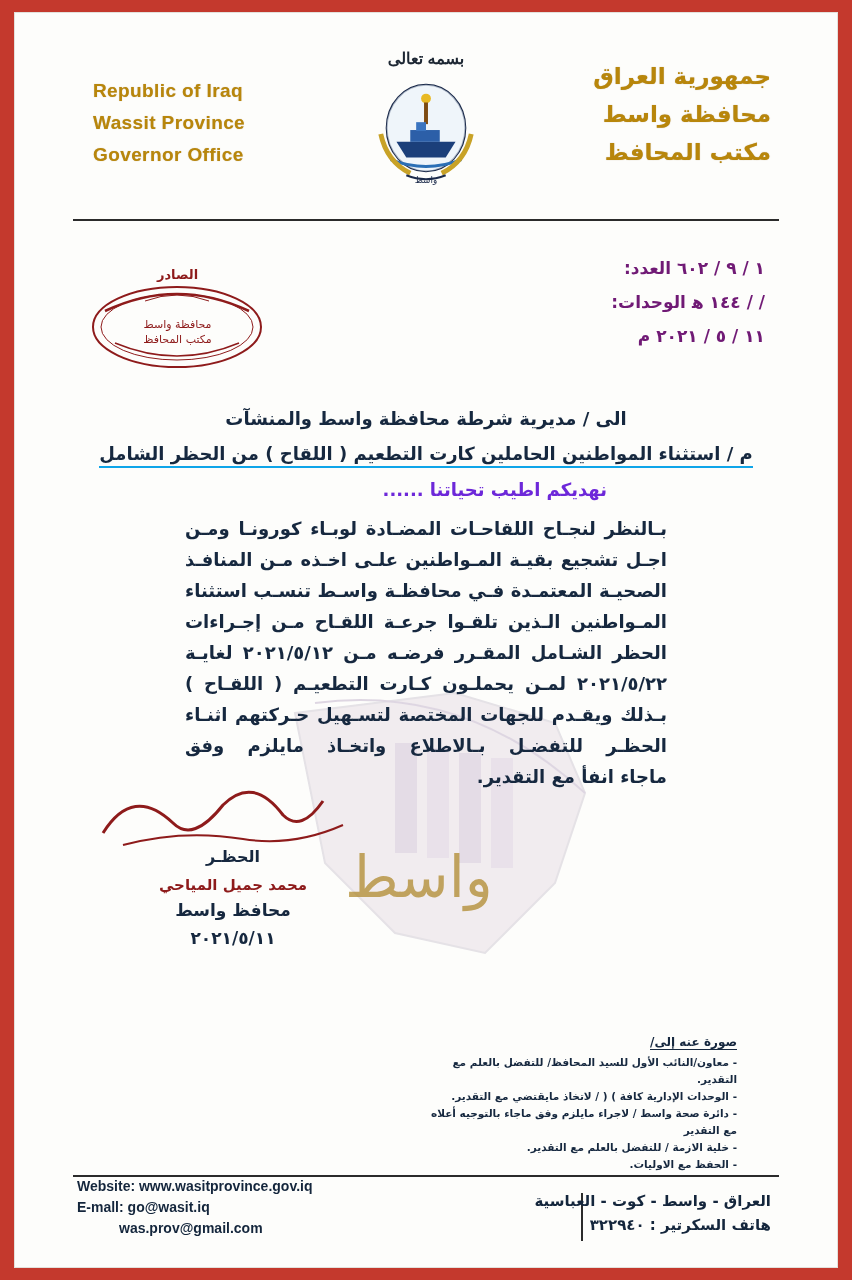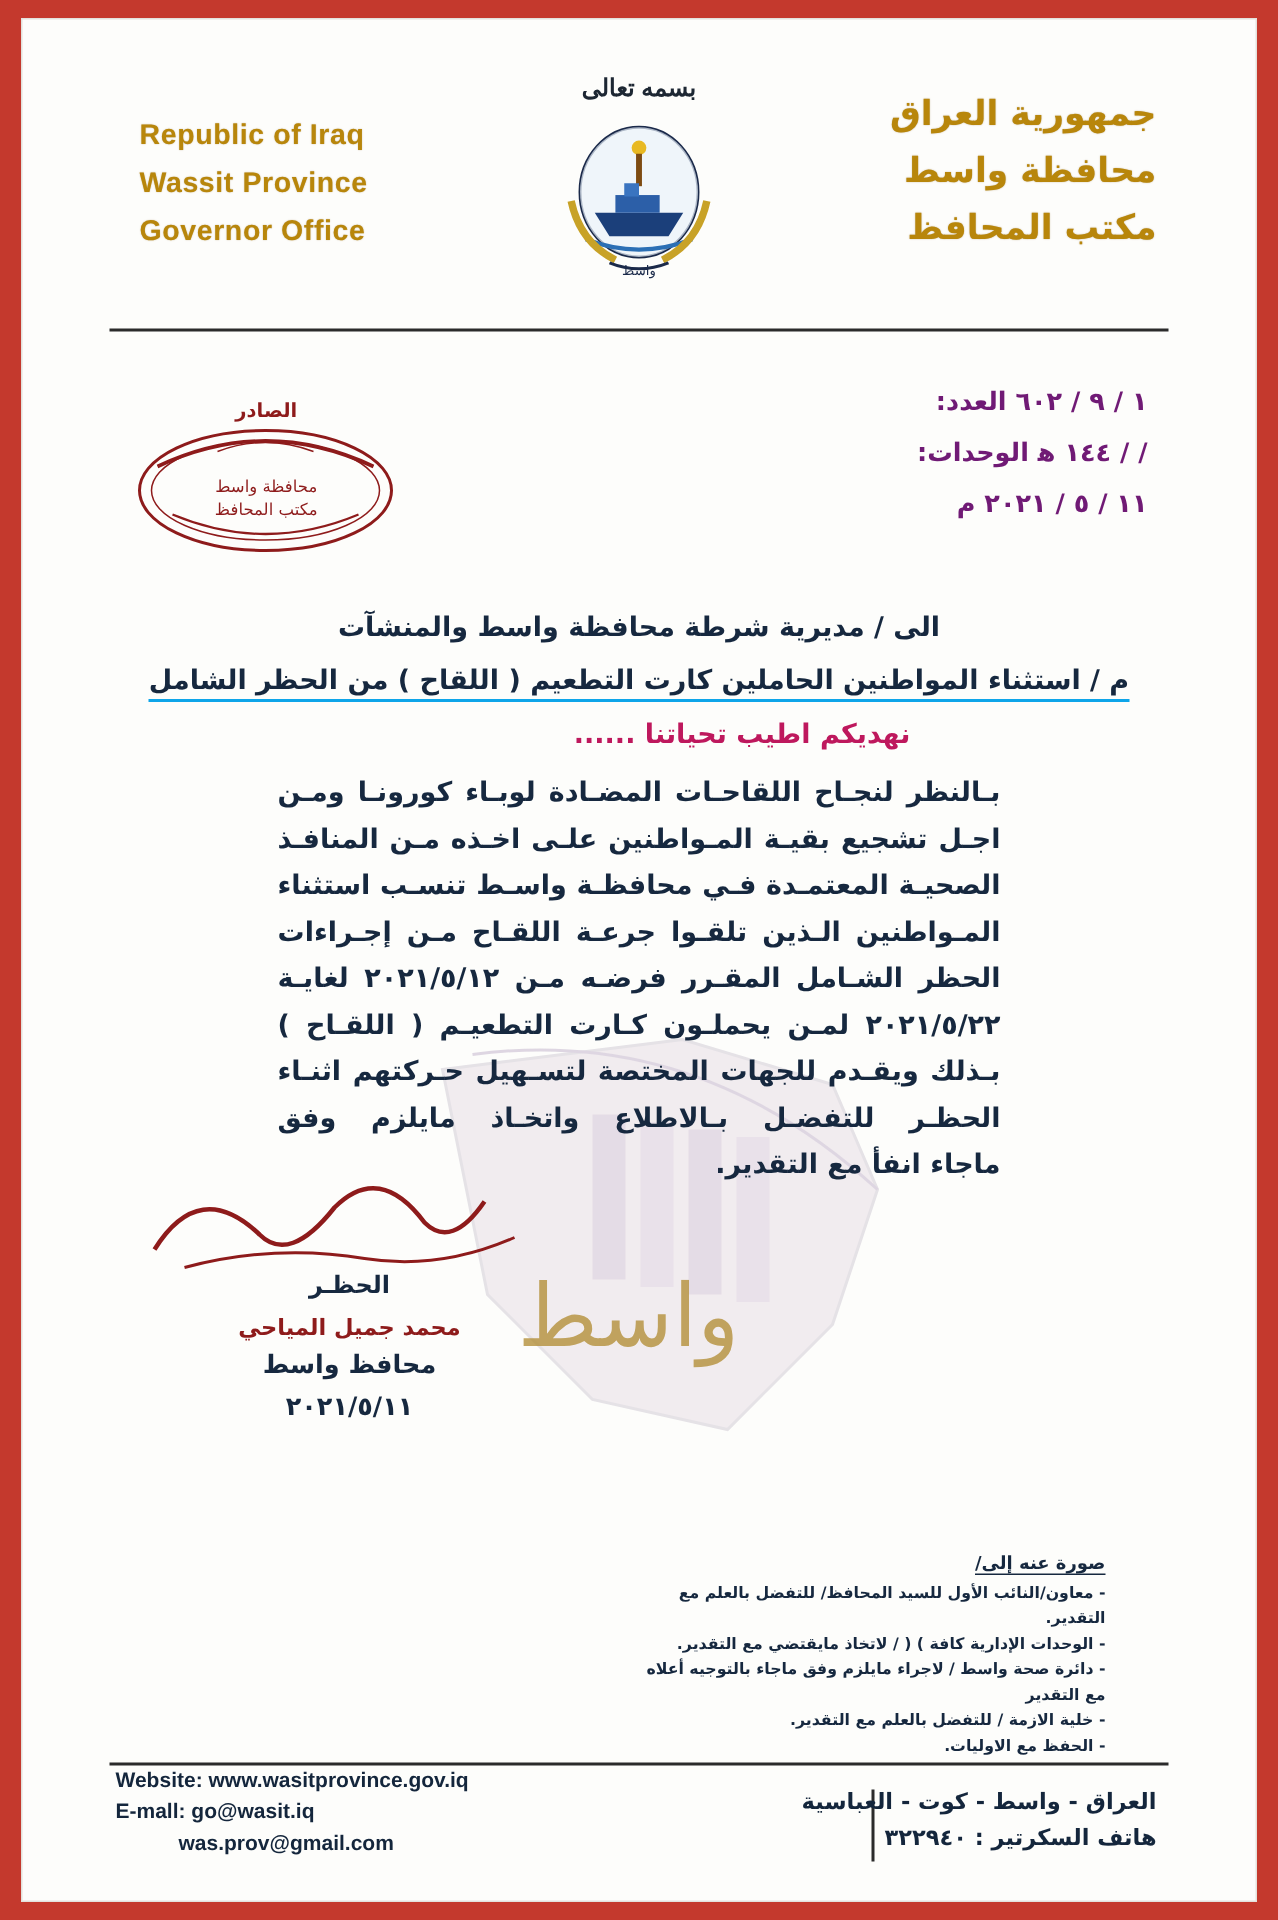--- a/index.html
+++ b/index.html
@@ -136,21 +136,21 @@
     color: #16283f;
     font-family: "DejaVu Sans", sans-serif;
   }
   .subject span { border-bottom: 2px solid #0ea5e9; padding-bottom: 2px; }
   .greeting {
     position: absolute;
     right: 230px; top: 466px;
     direction: rtl;
     font-size: 18px;
     font-weight: bold;
-    color: #be185d;
+    color: #6d28d9;
     font-family: "DejaVu Sans", sans-serif;
   }
   .para {
     position: absolute;
     left: 170px; right: 170px; top: 500px;
     direction: rtl;
     text-align: justify;
     text-align-last: justify;
     font-size: 18px;
     font-weight: bold;

